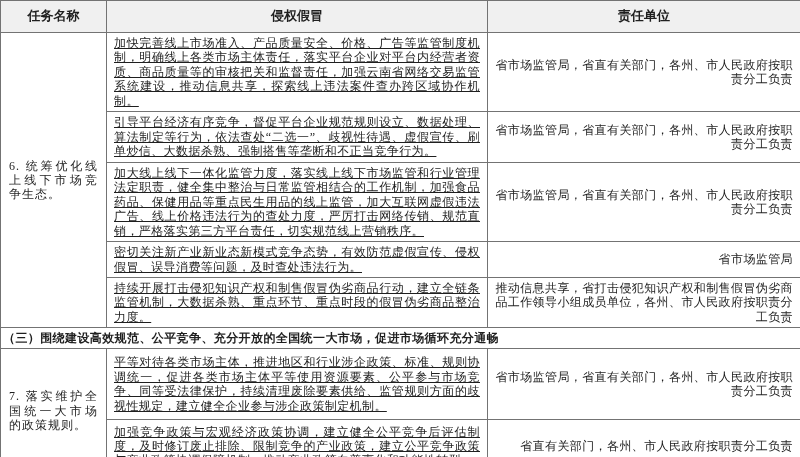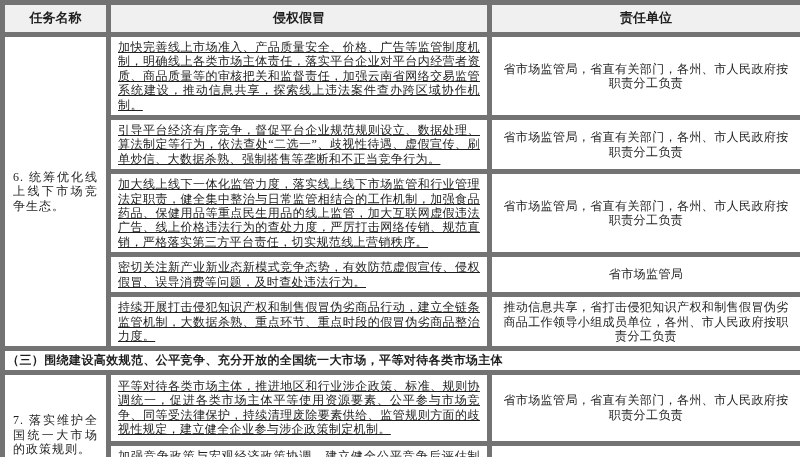--- a/index.html
+++ b/index.html
@@ -13,21 +13,21 @@
   table.task-table {
     width: 800px;
     height: 457px;
     border-collapse: collapse;
     table-layout: fixed;
   }
   col.c-name { width: 106px; }
   col.c-task { width: 381px; }
   col.c-unit { width: 313px; }
   th, td {
-    border: 5px solid #737373;
+    border: 1px solid #737373;
     vertical-align: middle;
     font-size: 12px;
     line-height: 14.4px;
     margin-top: 32px;
   }
   th {
     background: #f0f0f0;
     font-family: "Liberation Sans", "DejaVu Sans", sans-serif;
     font-weight: bold;
     font-size: 13px;
@@ -40,21 +40,21 @@
     letter-spacing: 1px;
   }
   td.task {
     padding: 3px 7px;
     text-align: justify;
     letter-spacing: 0.4px;
     text-decoration: underline;
   }
   td.unit {
     padding: 3px 7px;
-    text-align: center;
+    text-align: right;
     letter-spacing: 0.4px;
   }
   td.divider {
     font-weight: bold;
     padding: 2px 2px;
     letter-spacing: 0.4px;
   }
   tr.h-r1 { height: 72px; }
   tr.h-r2 { height: 51px; padding-left: 24px; }
   tr.h-r3 { height: 77px; padding-left: 40px; }
@@ -96,21 +96,21 @@
     <tr class="h-r4">
       <td class="task">密切关注新产业新业态新模式竞争态势，有效防范虚假宣传、侵权假冒、误导消费等问题，及时查处违法行为。</td>
       <td class="unit">省市场监管局</td>
     </tr>
     <tr class="h-r5">
       <td class="task">持续开展打击侵犯知识产权和制售假冒伪劣商品行动，建立全链条监管机制，大数据杀熟、重点环节、重点时段的假冒伪劣商品整治力度。</td>
       <td class="unit">推动信息共享，省打击侵犯知识产权和制售假冒伪劣商品工作领导小组成员单位，各州、市人民政府按职责分工负责</td>
     </tr>
 
     <tr class="h-div">
-      <td class="divider" colspan="3">（三）围绕建设高效规范、公平竞争、充分开放的全国统一大市场，平等对待各类市场主体</td>
+      <td class="divider" colspan="3">（三）围绕建设高效规范、公平竞争、充分开放的全国统一大市场，促进市场循环充分通畅</td>
     </tr>
 
     <tr class="h-r6">
       <td class="taskname" rowspan="2">7. 落实维护全国统一大市场的政策规则。</td>
       <td class="task">平等对待各类市场主体，推进地区和行业涉企政策、标准、规则协调统一，促进各类市场主体平等使用资源要素、公平参与市场竞争、同等受法律保护，持续清理废除要素供给、监管规则方面的歧视性规定，建立健全企业参与涉企政策制定机制。</td>
       <td class="unit">省市场监管局，省直有关部门，各州、市人民政府按职责分工负责</td>
     </tr>
     <tr class="h-r7">
       <td class="task">加强竞争政策与宏观经济政策协调，建立健全公平竞争后评估制度，及时修订废止排除、限制竞争的产业政策，建立公平竞争政策与产业政策协调保障机制，推动产业政策向普惠化和功能性转型。</td>
       <td class="unit">省直有关部门，各州、市人民政府按职责分工负责</td>

